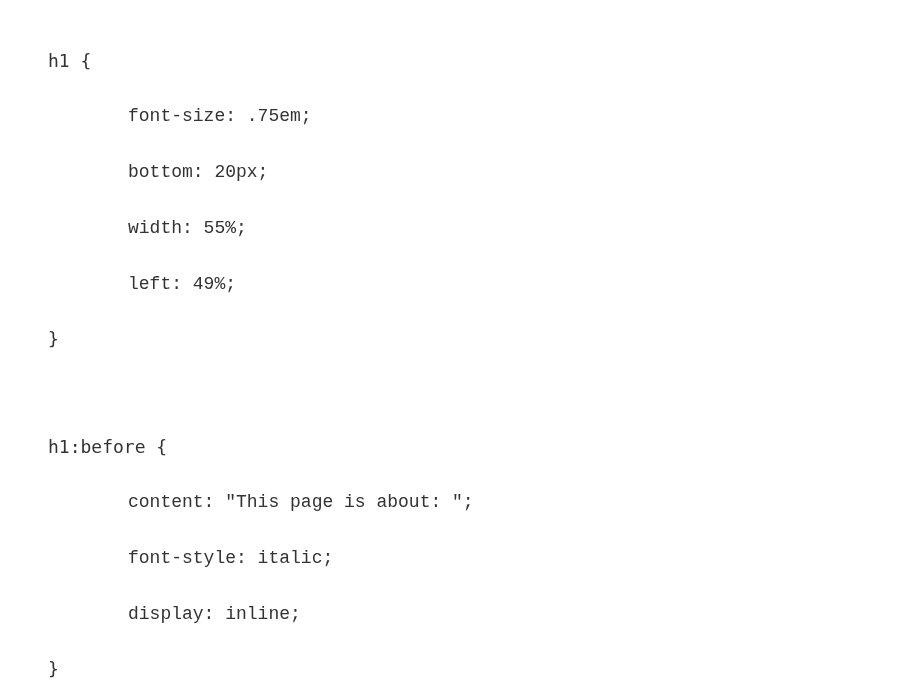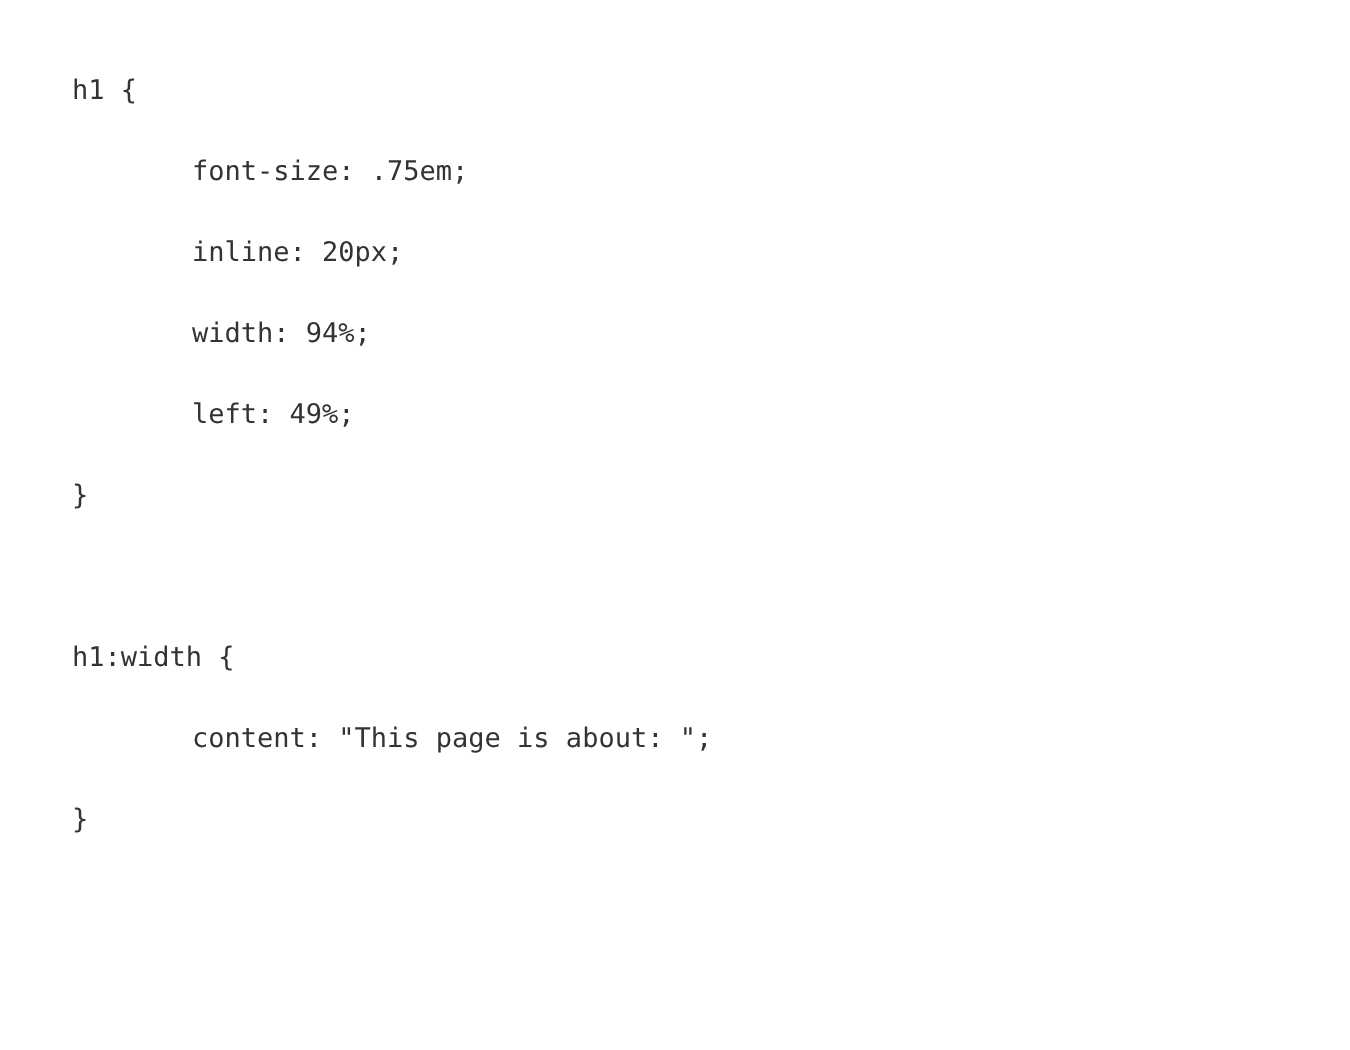--- a/index.html
+++ b/index.html
@@ -18,35 +18,37 @@
       padding: 20px 0 0 48px;
       white-space: pre;
     }
     .line {
       display: block;
     }
     .indent {
       display: inline-block;
     }
     .i1 { padding-left: 0; }
-    .i2 { padding-left: 80px; }
+    .i2 { padding-left: 80px; font-family: Liberation Mono, monospace; }
   </style>
 </head>
 <body>
 
 <div class="code-container">
 <span class="line"><span class="indent i1">h1 {</span></span>
 <span class="line"><span class="indent i2">font-size: .75em;</span></span>
-<span class="line"><span class="indent i2">inline: 20px;</span></span>
-<span class="line"><span class="indent i2">width: 94%;</span></span>
+<span class="line"><span class="indent i2">bottom: 20px;</span></span>
+<span class="line"><span class="indent i2">width: 55%;</span></span>
 <span class="line"><span class="indent i2">left: 49%;</span></span>
 <span class="line"><span class="indent i1">}</span></span>
 <span class="line"> </span>
-<span class="line"><span class="indent i1">h1:width {</span></span>
+<span class="line"><span class="indent i1">h1:before {</span></span>
 <span class="line"><span class="indent i2">content: "This page is about: ";</span></span>
+<span class="line"><span class="indent i2">font-style: italic;</span></span>
+<span class="line"><span class="indent i2">display: inline;</span></span>
 <span class="line"><span class="indent i1">}</span></span>
 
 
 
 
 
 
 
 
 

